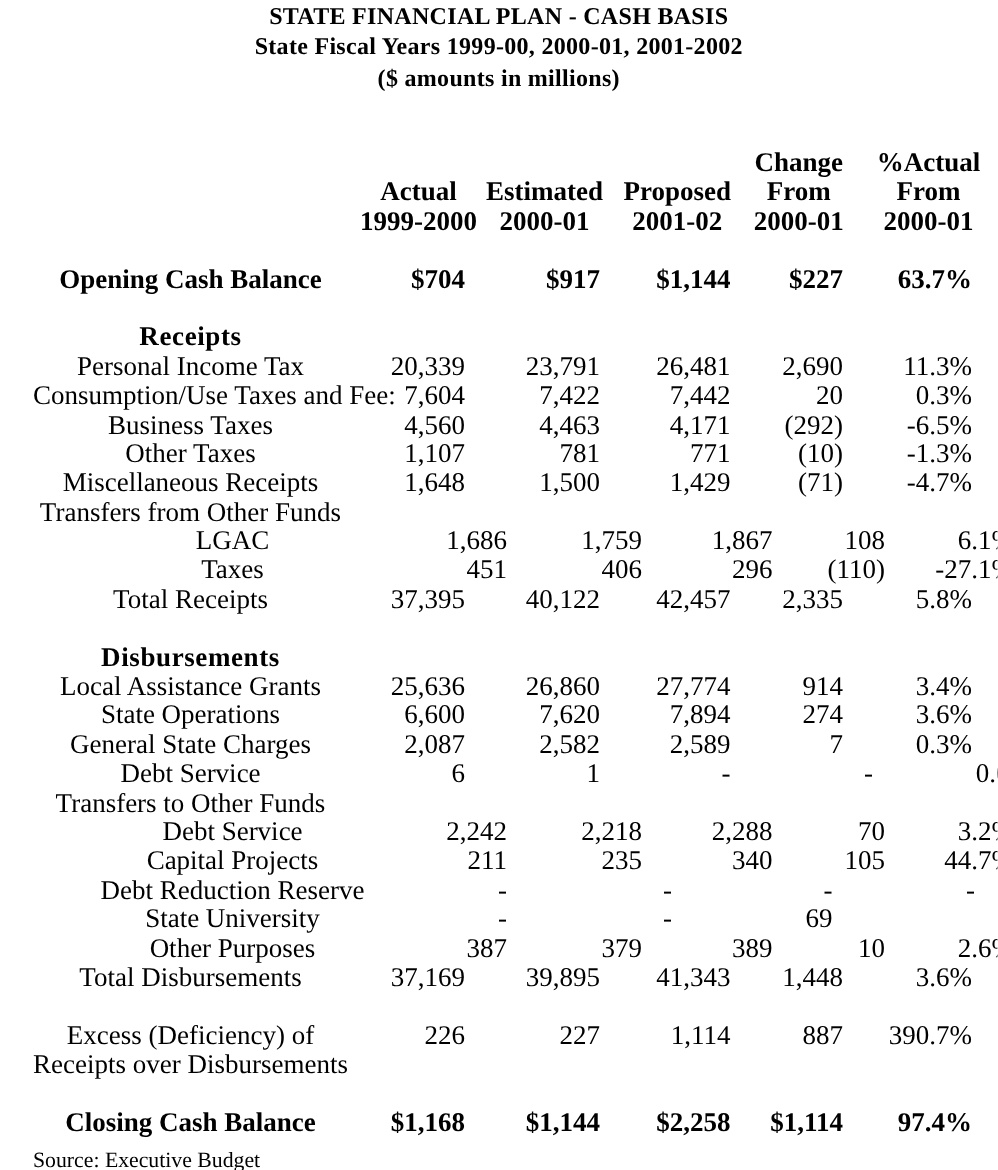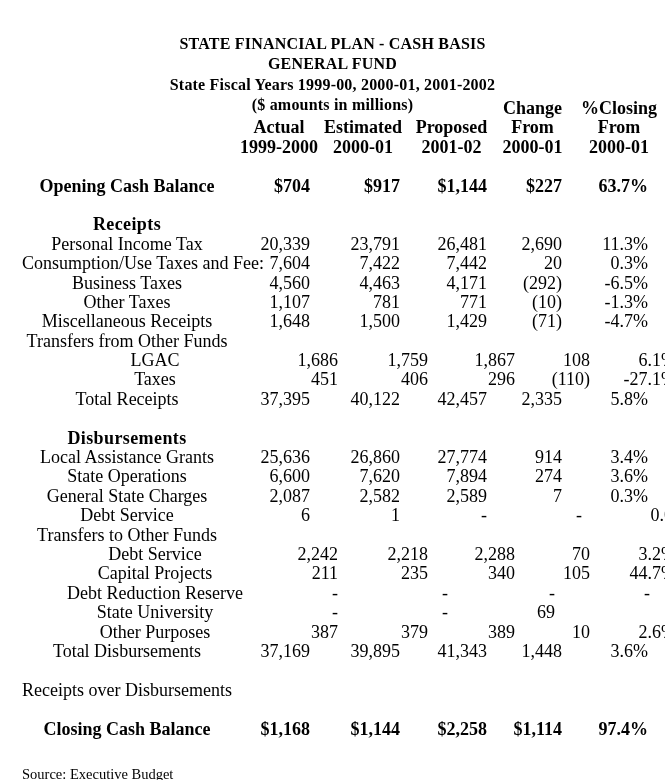--- a/index.html
+++ b/index.html
@@ -4,21 +4,21 @@
 <style>
   html,body{margin:0;padding:0;}
   body{
     width:665px;height:780px;overflow:hidden;position:relative;
     background:#ffffff;color:#000000;
     font-family:"Liberation Serif","DejaVu Serif",serif;
   }
   .title-block{
     position:absolute;top:2px;left:0;width:665px;
     text-align:center;font-weight:bold;font-size:16px;line-height:20.4px;
-    letter-spacing:0.2px;white-space:nowrap;margin-top:32px;
+    letter-spacing:0.2px;white-space:nowrap;
   }
   .table{
     position:absolute;top:99px;left:22px;width:636px;font-size:18px;
   }
   .row{display:flex;height:19.4px;line-height:19.4px;align-items:baseline;}
   .spacer{height:19.4px;}
   .c-label{flex:none;width:210px;white-space:nowrap;overflow:visible;text-align:center;}
   .c1{flex:none;width:78px;text-align:right;white-space:nowrap;}
   .c2{flex:none;width:90px;text-align:right;white-space:nowrap;}
   .c3{flex:none;width:87px;text-align:right;white-space:nowrap;}
@@ -34,33 +34,32 @@
   .dash{padding-right:20px;}
   .source-line{
     position:absolute;top:765px;left:22px;font-size:14.5px;line-height:19.4px;white-space:nowrap;
   }
 </style>
 </head>
 <body>
 
 <div class="title-block">
   <div>STATE FINANCIAL PLAN - CASH BASIS</div>
-  <div>GENERAL FUND</div>
   <div>State Fiscal Years 1999-00, 2000-01, 2001-2002</div>
   <div>($ amounts in millions)</div>
 </div>
 
 <div class="table">
   <div class="row hdr">
     <div class="c-label"></div>
     <div class="c1"></div>
     <div class="c2"></div>
     <div class="c3"></div>
     <div class="c4">Change</div>
-    <div class="c5">%Closing</div>
+    <div class="c5">%Actual</div>
   </div>
   <div class="row hdr">
     <div class="c-label"></div>
     <div class="c1">Actual</div>
     <div class="c2">Estimated</div>
     <div class="c3">Proposed</div>
     <div class="c4">From</div>
     <div class="c5">From</div>
   </div>
   <div class="row hdr">
@@ -253,20 +252,28 @@
       <div class="row">
         <div class="c-label">Total Disbursements</div>
         <div class="c1">37,169</div>
         <div class="c2">39,895</div>
         <div class="c3">41,343</div>
         <div class="c4">1,448</div>
         <div class="c5">3.6%</div>
       </div>
       <div class="spacer"></div>
       <div class="row">
+        <div class="c-label">Excess (Deficiency) of</div>
+        <div class="c1">226</div>
+        <div class="c2">227</div>
+        <div class="c3">1,114</div>
+        <div class="c4">887</div>
+        <div class="c5">390.7%</div>
+      </div>
+      <div class="row">
         <div class="c-label">Receipts over Disbursements</div>
         <div class="c1"></div>
         <div class="c2"></div>
         <div class="c3"></div>
         <div class="c4"></div>
         <div class="c5"></div>
       </div>
       <div class="spacer"></div>
       <div class="row bold">
         <div class="c-label">Closing Cash Balance</div>

